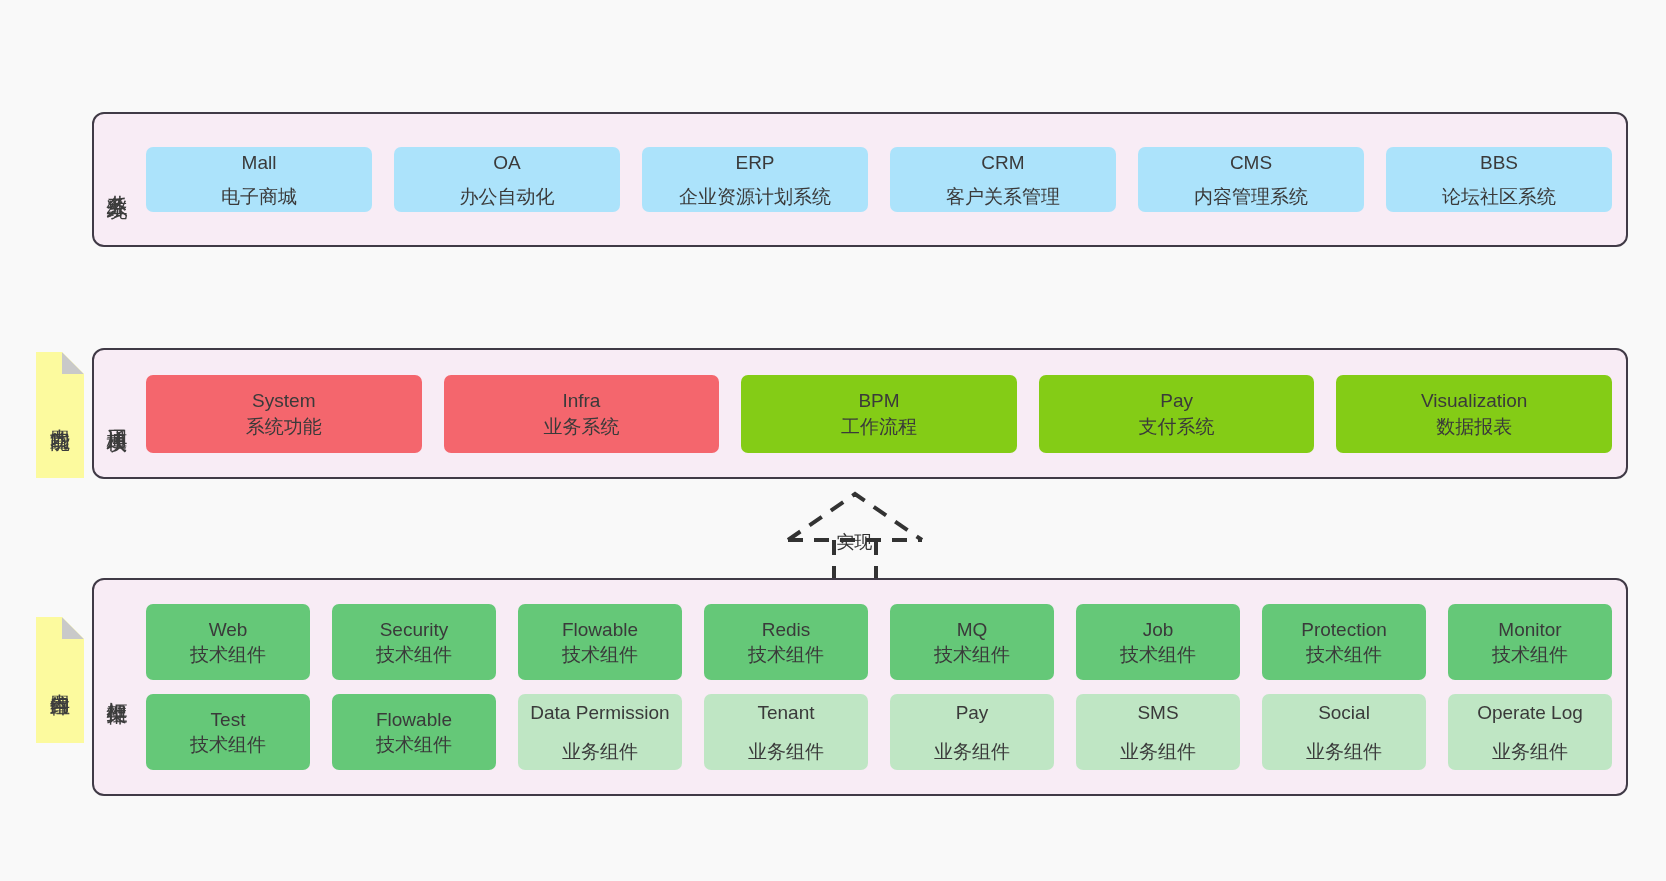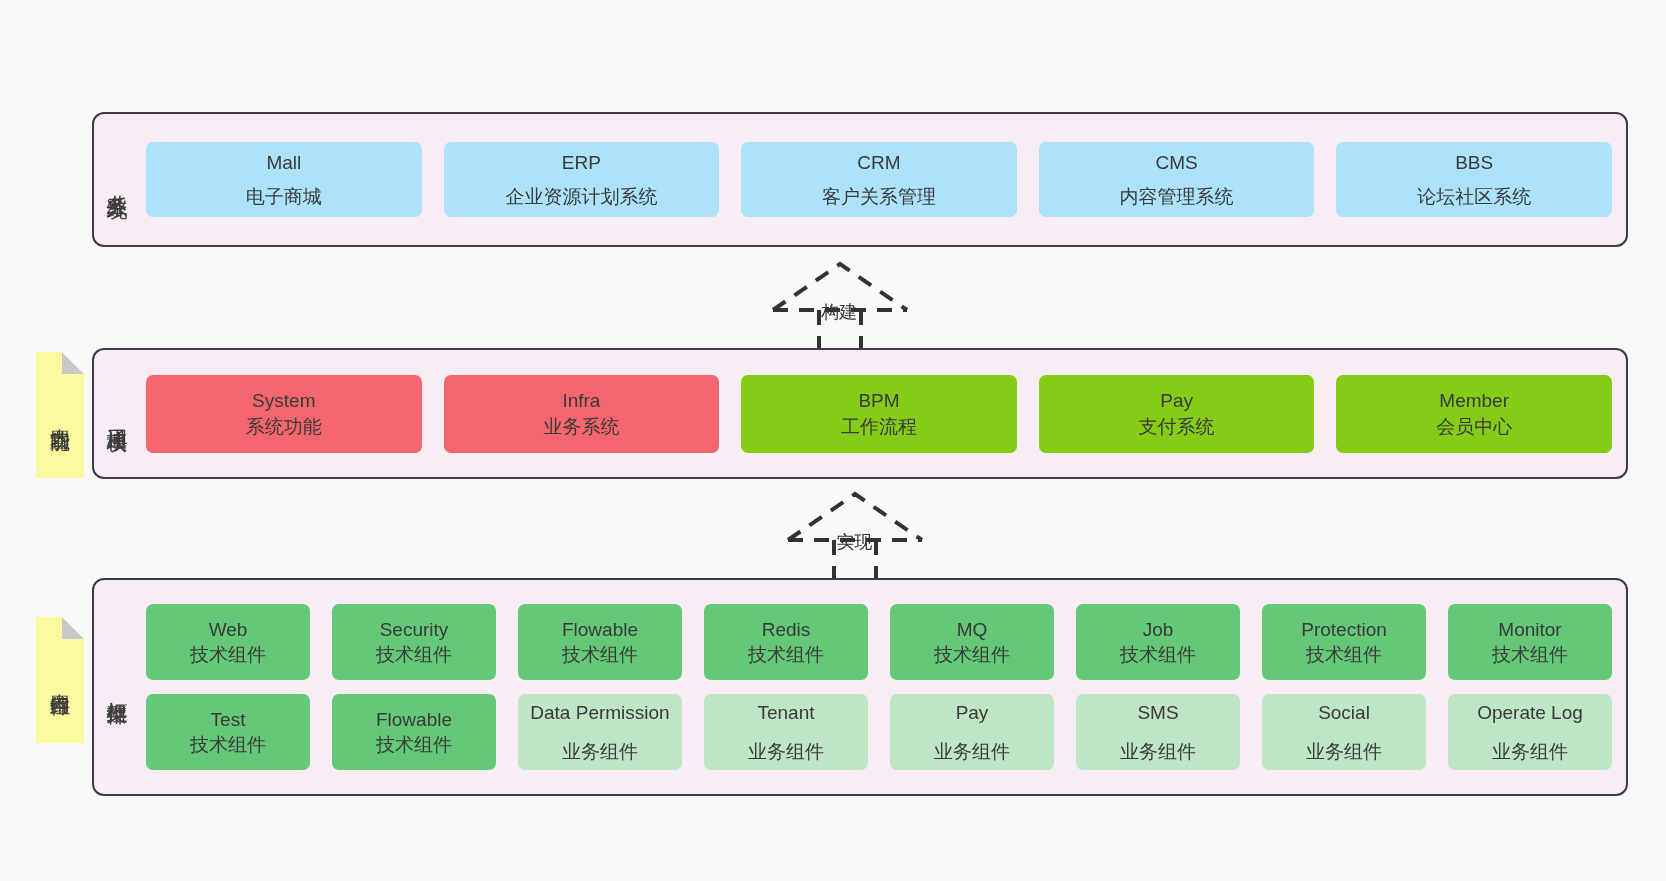--- a/index.html
+++ b/index.html
@@ -75,21 +75,21 @@
     font-size: 19px;
     line-height: 1.32;
     color: #3a3a3a;
     box-sizing: border-box;
     padding: 6px 4px;
     min-width: 0;
   }
   .card .t-en { white-space: normal; }
   .card .t-cn { white-space: normal; }
 
-  .h-biz   { height: 75px; background: #ace3fb; gap: 8px; }
+  .h-biz   { height: 65px; background: #ace3fb; gap: 8px; }
   .h-mod   { height: 78px; }
   .h-frame { height: 76px; }
 
   .c-blue      { background: #ace3fb; }
   .c-red       { background: #f4666d; }
   .c-pink      { background: #84cc16; }
   .c-green     { background: #65c878; }
   .c-lightgreen{ background: #bfe6c4; gap: 14px; }
 
   
@@ -148,20 +148,24 @@
   <div class="layer" style="left:92px; top:112px; width:1536px; height:135px;">
     <div class="layer-title">业务系统</div>
     <div class="layer-body">
       <div class="row">
 
         <div class="card h-biz c-blue">
           <span class="t-en">Mall</span>
           <span class="t-cn">电子商城</span>
         </div>
 
+        <div class="card h-biz c-blue">
+          <span class="t-en">OA</span>
+          <span class="t-cn">办公自动化</span>
+        </div>
 
         <div class="card h-biz c-blue">
           <span class="t-en">ERP</span>
           <span class="t-cn">企业资源计划系统</span>
         </div>
 
         <div class="card h-biz c-blue">
           <span class="t-en">CRM</span>
           <span class="t-cn">客户关系管理</span>
         </div>
@@ -173,28 +177,20 @@
 
         <div class="card h-biz c-blue">
           <span class="t-en">BBS</span>
           <span class="t-cn">论坛社区系统</span>
         </div>
 
       </div>
     </div>
   </div>
 
-  <div class="arrow" style="left:765px; top:258px;">
-    <svg width="150" height="96" viewBox="0 0 150 96" fill="none">
-      <path d="M8 52 L75 6 L142 52" stroke="#333333" stroke-width="4" stroke-dasharray="15 11" fill="none" stroke-linecap="butt"></path>
-      <path d="M8 52 L142 52" stroke="#333333" stroke-width="4" stroke-dasharray="15 11" fill="none"></path>
-      <path d="M54 52 L54 94 M96 52 L96 94 M54 94 L96 94" stroke="#333333" stroke-width="4" stroke-dasharray="15 11" fill="none"></path>
-    </svg>
-    <span class="arrow-label">构建</span>
-  </div>
 
   <div class="note" style="left:36px; top:352px; width:48px; height:126px;">
     <span class="fold"></span>
     <span>内置功能</span>
   </div>
 
   <div class="layer" style="left:92px; top:348px; width:1536px; height:131px;">
     <div class="layer-title">通用模块</div>
     <div class="layer-body">
       <div class="row">
@@ -212,25 +208,25 @@
         <div class="card h-mod c-pink">
           <span class="t-en">BPM</span>
           <span class="t-cn">工作流程</span>
         </div>
 
         <div class="card h-mod c-pink">
           <span class="t-en">Pay</span>
           <span class="t-cn">支付系统</span>
         </div>
 
+
         <div class="card h-mod c-pink">
-          <span class="t-en">Member</span>
-          <span class="t-cn">会员中心</span>
-        </div>
-
+          <span class="t-en">Visualization</span>
+          <span class="t-cn">数据报表</span>
+        </div>
 
       </div>
     </div>
   </div>
 
   <div class="arrow" style="left:780px; top:488px;text-align:right;">
     <svg width="150" height="96" viewBox="0 0 150 96" fill="none">
       <path d="M8 52 L75 6 L142 52" stroke="#333333" stroke-width="4" stroke-dasharray="15 11" fill="none" stroke-linecap="butt"></path>
       <path d="M8 52 L142 52" stroke="#333333" stroke-width="4" stroke-dasharray="15 11" fill="none"></path>
       <path d="M54 52 L54 94 M96 52 L96 94 M54 94 L96 94" stroke="#333333" stroke-width="4" stroke-dasharray="15 11" fill="none"></path>

